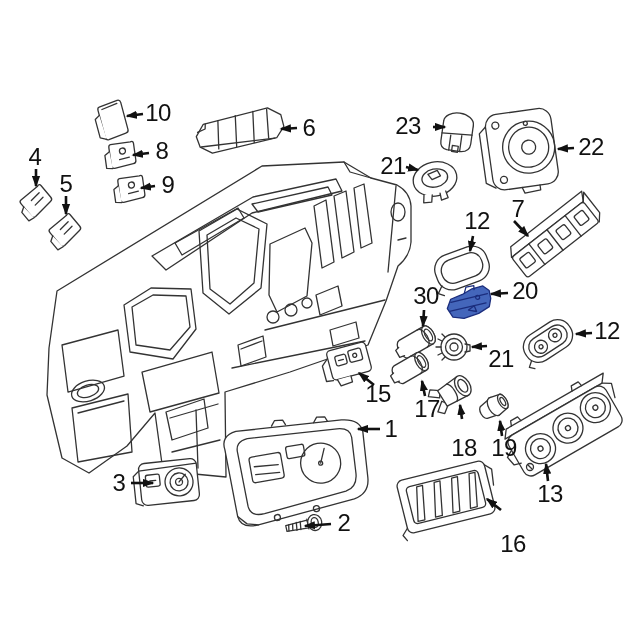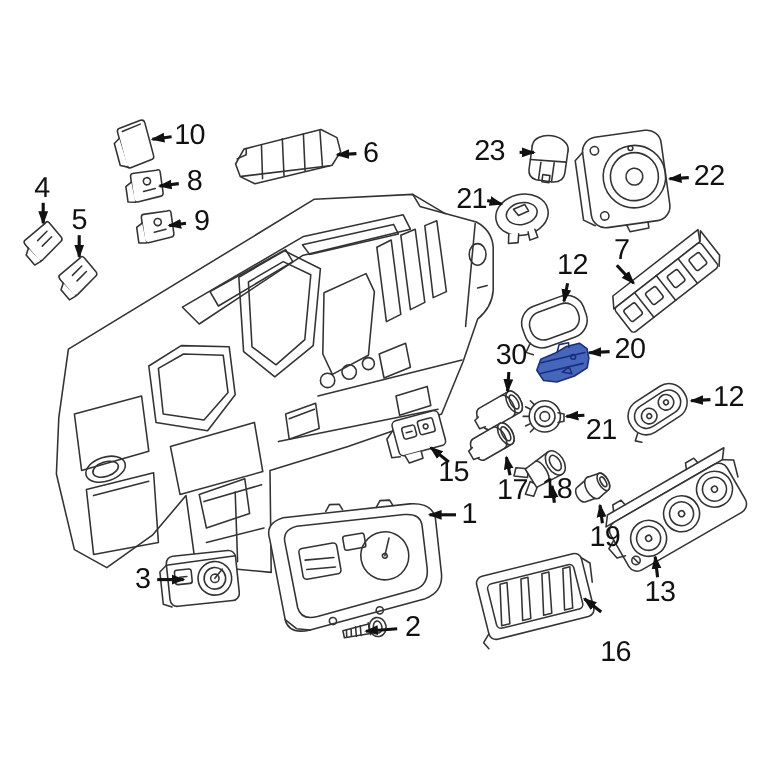--- a/index.html
+++ b/index.html
@@ -352,20 +352,20 @@
   <div class="callout" style="left:162px;top:151px">8</div>
   <div class="callout" style="left:168px;top:185px">9</div>
   <div class="callout" style="left:158px;top:113px">10</div>
   <div class="callout" style="left:525px;top:291px">20</div>
   <div class="callout" style="left:477px;top:221px">12</div>
   <div class="callout" style="left:550px;top:494px">13</div>
   <div class="callout" style="left:607px;top:331px">12</div>
   <div class="callout" style="left:378px;top:394px">15</div>
   <div class="callout" style="left:513px;top:544px">16</div>
   <div class="callout" style="left:427px;top:409px">17</div>
-  <div class="callout" style="left:464px;top:408px">18</div>
+  <div class="callout" style="left:464px;top:448px">18</div>
   <div class="callout" style="left:504px;top:448px">19</div>
   <div class="callout" style="left:426px;top:296px">30</div>
   <div class="callout" style="left:501px;top:359px">21</div>
   <div class="callout" style="left:591px;top:147px">22</div>
   <div class="callout" style="left:408px;top:126px">23</div>
   <div class="callout" style="left:393px;top:166px">21</div>
 </div>
 
 </body></html>

